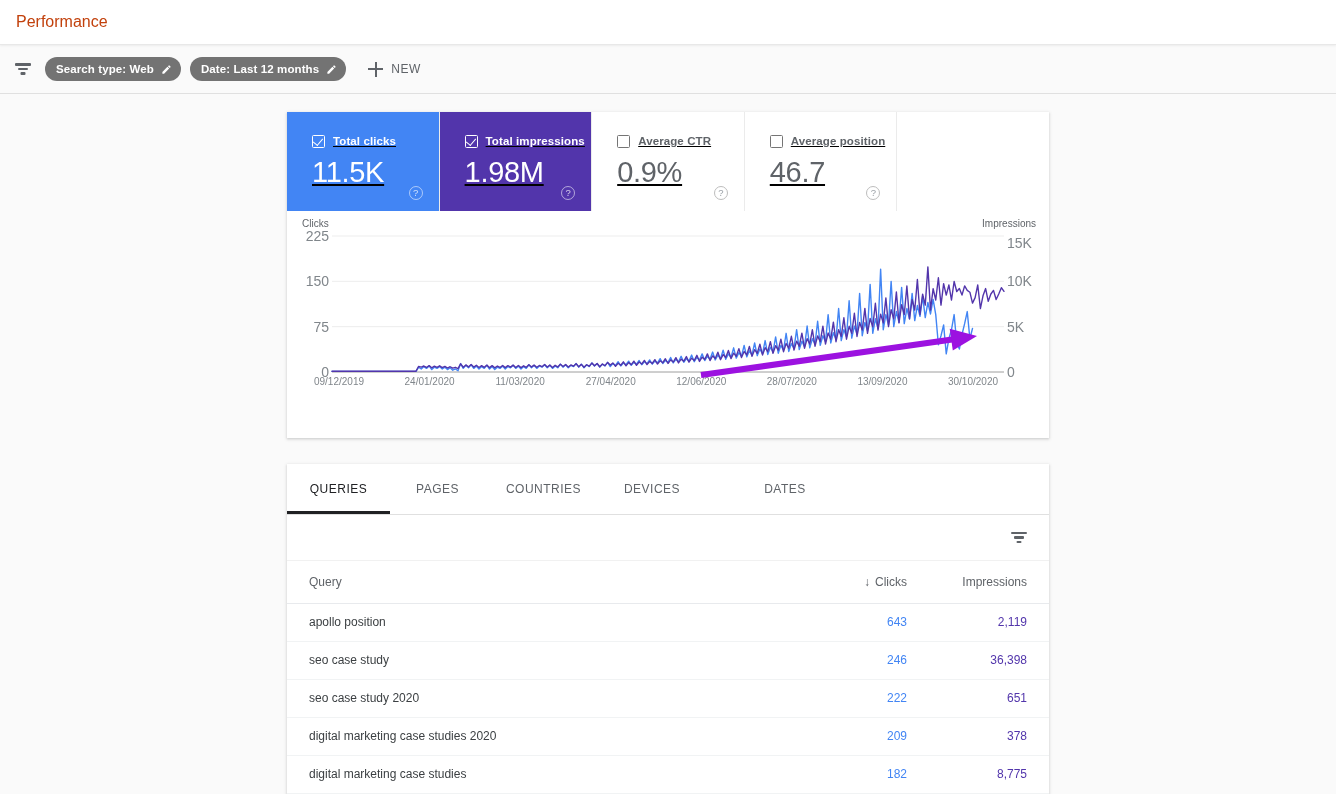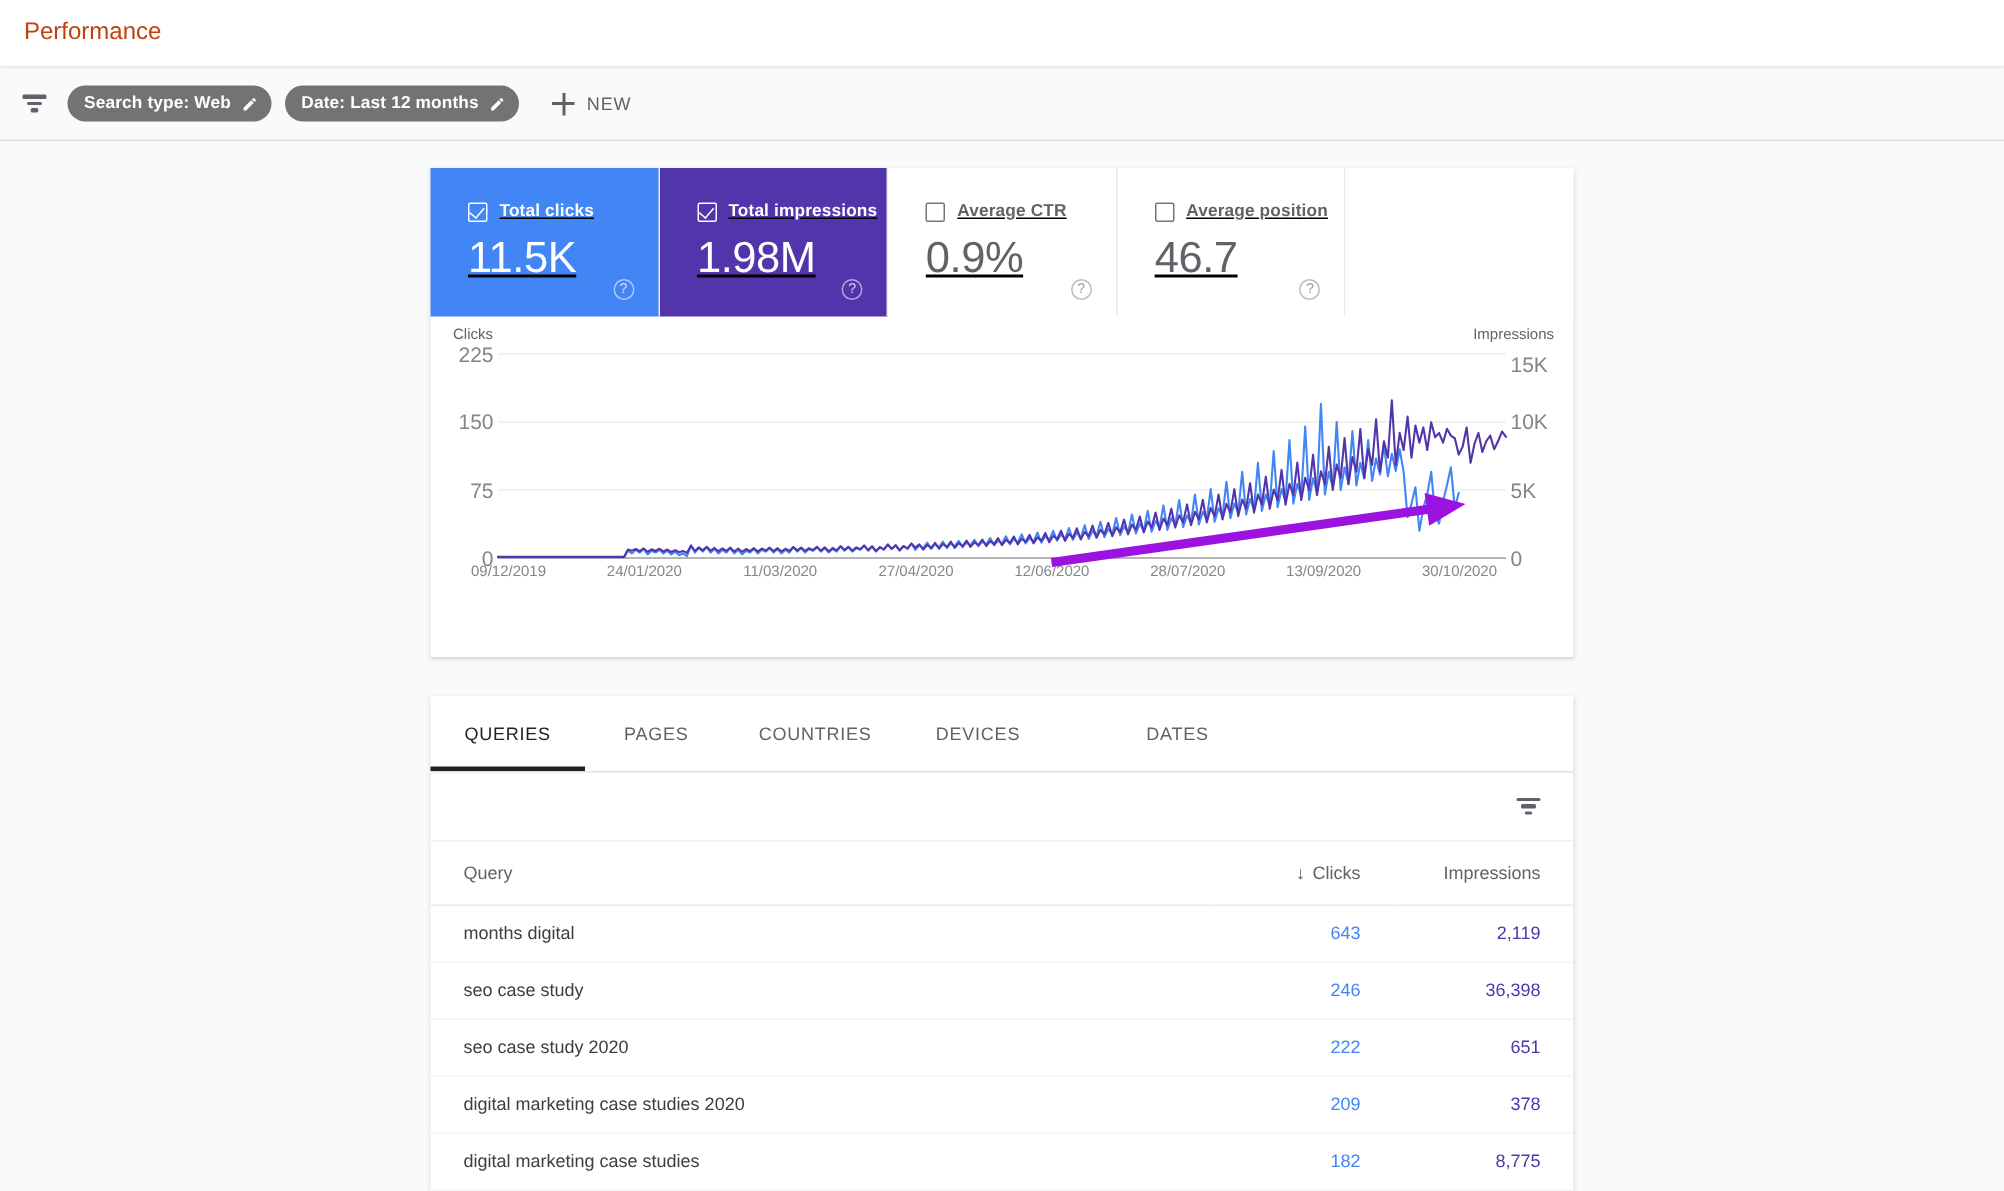--- a/index.html
+++ b/index.html
@@ -335,21 +335,21 @@
         <tr>
           <th class="q">Query</th>
           <th class="clicks-h">
             <span class="sortarrow">↓</span><span>Clicks</span>
           </th>
           <th class="impr-h">Impressions</th>
         </tr>
       </thead>
       <tbody id="table-body">
           <tr>
-            <td class="q">months digital</td>
+            <td class="q">apollo position</td>
             <td class="clicks">643</td>
             <td class="impr">2,119</td>
           </tr>
           <tr>
             <td class="q">seo case study</td>
             <td class="clicks">246</td>
             <td class="impr">36,398</td>
           </tr>
           <tr>
             <td class="q">seo case study 2020</td>

